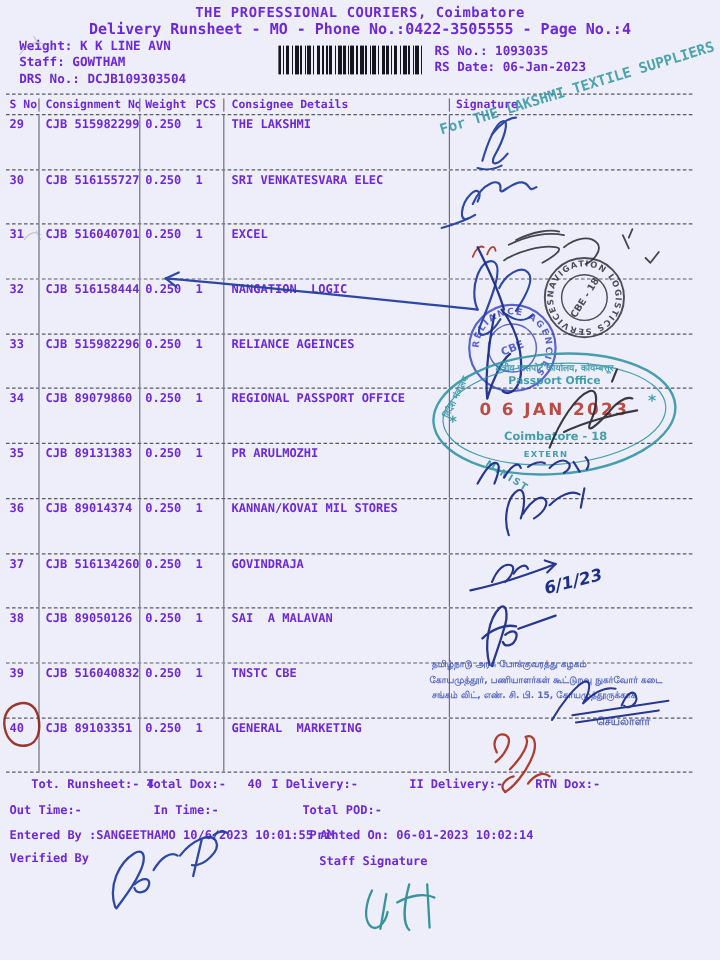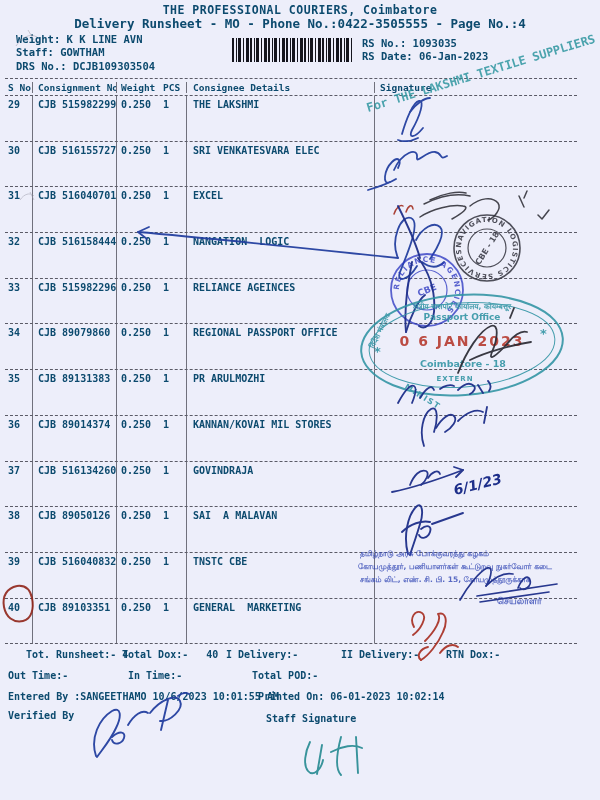--- a/index.html
+++ b/index.html
@@ -1,18 +1,18 @@
 <!DOCTYPE html>
 <html><head>
 <meta charset="utf-8">
 <style>
   html,body{margin:0;padding:0;}
   .page{
     position:relative;width:600px;height:800px;background:#edeefa;
-    font-family:"DejaVu Sans Mono",monospace;color:#0c4a6e;font-weight:bold;
+    font-family:"DejaVu Sans Mono",monospace;color:#6d28d9;font-weight:bold;
     overflow:hidden;
   }
   .abs{position:absolute;white-space:pre;line-height:1.05;}
   .title{width:600px;text-align:center;top:4px;left:0;font-size:11.5px;letter-spacing:.5px;}
   .subtitle{width:600px;text-align:center;top:17px;left:0;font-size:12.5px;}
   .meta{font-size:10.5px;}
   .barcode{
     left:232px;top:38px;width:122px;height:24px;
     background:repeating-linear-gradient(90deg,
       #15151d 0 2px, transparent 2px 4px,

